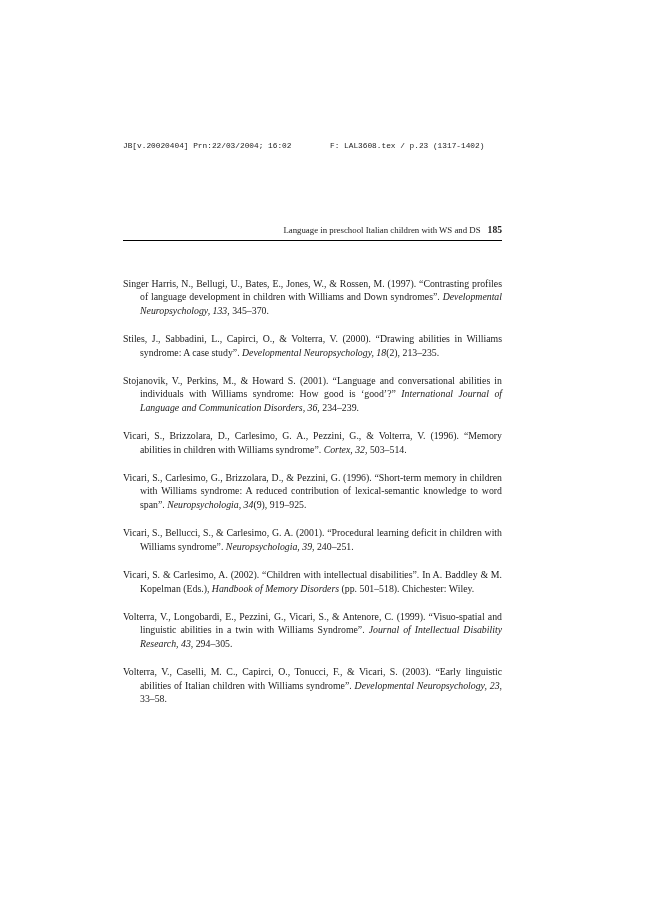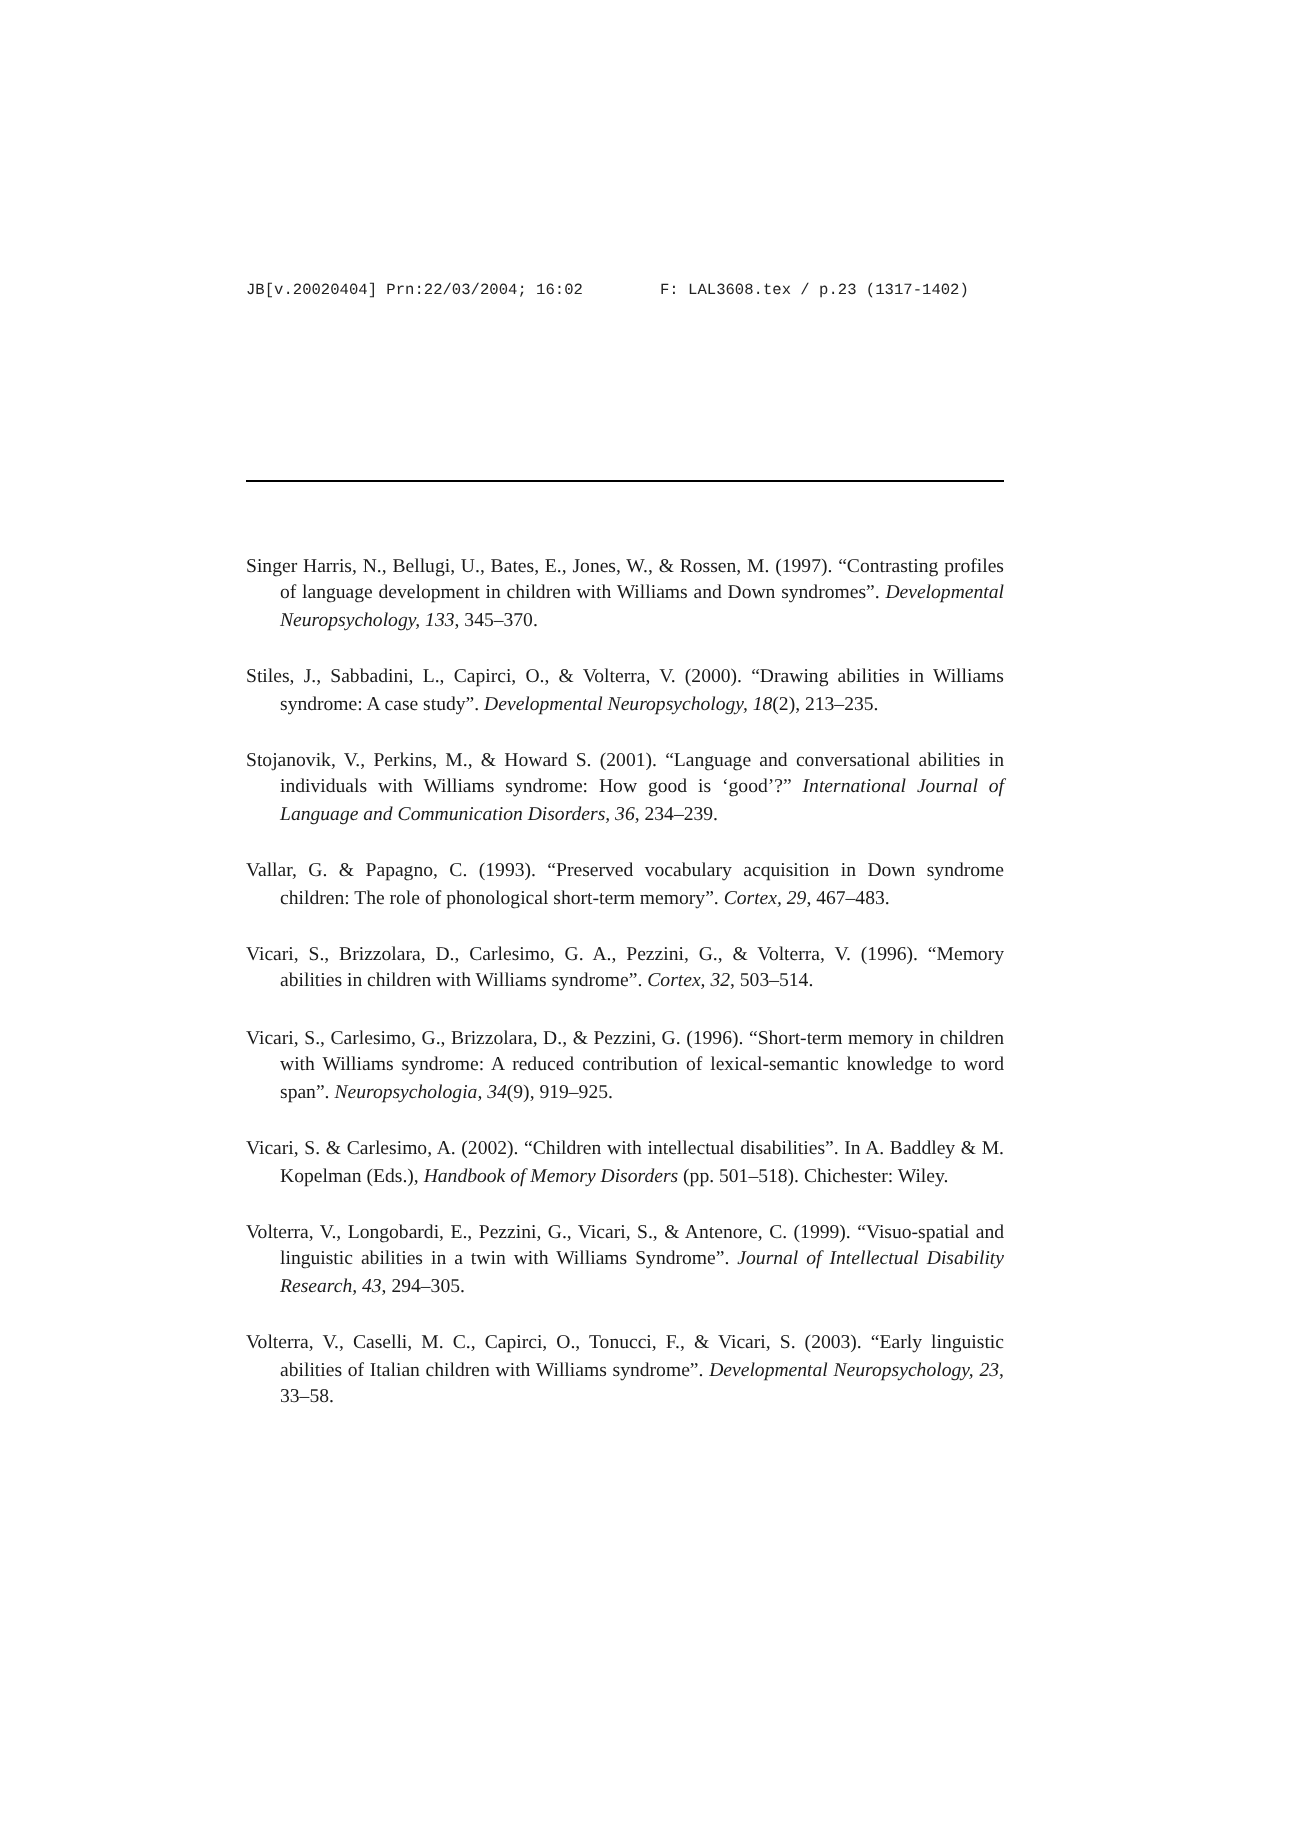--- a/index.html
+++ b/index.html
@@ -71,28 +71,31 @@
 </head>
 <body>
 
 <div class="page">
 
   <div class="print-meta">
     <span class="pm-left">JB[v.20020404] Prn:22/03/2004; 16:02</span>
     <span class="pm-right">F: LAL3608.tex / p.23 (1317-1402)</span>
   </div>
 
+  <div class="running-head">
+    <span>Language in preschool Italian children with WS and DS</span><span class="page-number">185</span>
+  </div>
 
   <div class="rule"></div>
 
   <div class="references" id="refs">
       <p class="ref"><span>Singer Harris, N., Bellugi, U., Bates, E., Jones, W., &amp; Rossen, M. (1997). “Contrasting profiles of language development in children with Williams and Down syndromes”. </span><i>Developmental Neuropsychology, 133</i><span>, 345–370.</span></p>
       <p class="ref"><span>Stiles, J., Sabbadini, L., Capirci, O., &amp; Volterra, V. (2000). “Drawing abilities in Williams syndrome: A case study”. </span><i>Developmental Neuropsychology, 18</i><span>(2), 213–235.</span></p>
       <p class="ref"><span>Stojanovik, V., Perkins, M., &amp; Howard S. (2001). “Language and conversational abilities in individuals with Williams syndrome: How good is ‘good’?” </span><i>International Journal of Language and Communication Disorders, 36</i><span>, 234–239.</span></p>
-      <p class="ref"><span>Vallar, G. &amp; Papagno, C. (1993). “Preserved vocabulary acquisition in Down syndrome children: The role of phonological short-term memory”. </span><i>Cortex, 29</i><span>, 467–483.</span></p>
       <p class="ref"><span>Vicari, S., Brizzolara, D., Carlesimo, G. A., Pezzini, G., &amp; Volterra, V. (1996). “Memory abilities in children with Williams syndrome”. </span><i>Cortex, 32</i><span>, 503–514.</span></p>
       <p class="ref"><span>Vicari, S., Carlesimo, G., Brizzolara, D., &amp; Pezzini, G. (1996). “Short-term memory in children with Williams syndrome: A reduced contribution of lexical-semantic knowledge to word span”. </span><i>Neuropsychologia, 34</i><span>(9), 919–925.</span></p>
+      <p class="ref"><span>Vicari, S., Bellucci, S., &amp; Carlesimo, G. A. (2001). “Procedural learning deficit in children with Williams syndrome”. </span><i>Neuropsychologia, 39</i><span>, 240–251.</span></p>
       <p class="ref"><span>Vicari, S. &amp; Carlesimo, A. (2002). “Children with intellectual disabilities”. In A. Baddley &amp; M. Kopelman (Eds.), </span><i>Handbook of Memory Disorders</i><span> (pp. 501–518). Chichester: Wiley.</span></p>
       <p class="ref"><span>Volterra, V., Longobardi, E., Pezzini, G., Vicari, S., &amp; Antenore, C. (1999). “Visuo-spatial and linguistic abilities in a twin with Williams Syndrome”. </span><i>Journal of Intellectual Disability Research, 43</i><span>, 294–305.</span></p>
       <p class="ref"><span>Volterra, V., Caselli, M. C., Capirci, O., Tonucci, F., &amp; Vicari, S. (2003). “Early linguistic abilities of Italian children with Williams syndrome”. </span><i>Developmental Neuropsychology, 23</i><span>, 33–58.</span></p>
     </div>
 
 </div>
 
 </body></html>

